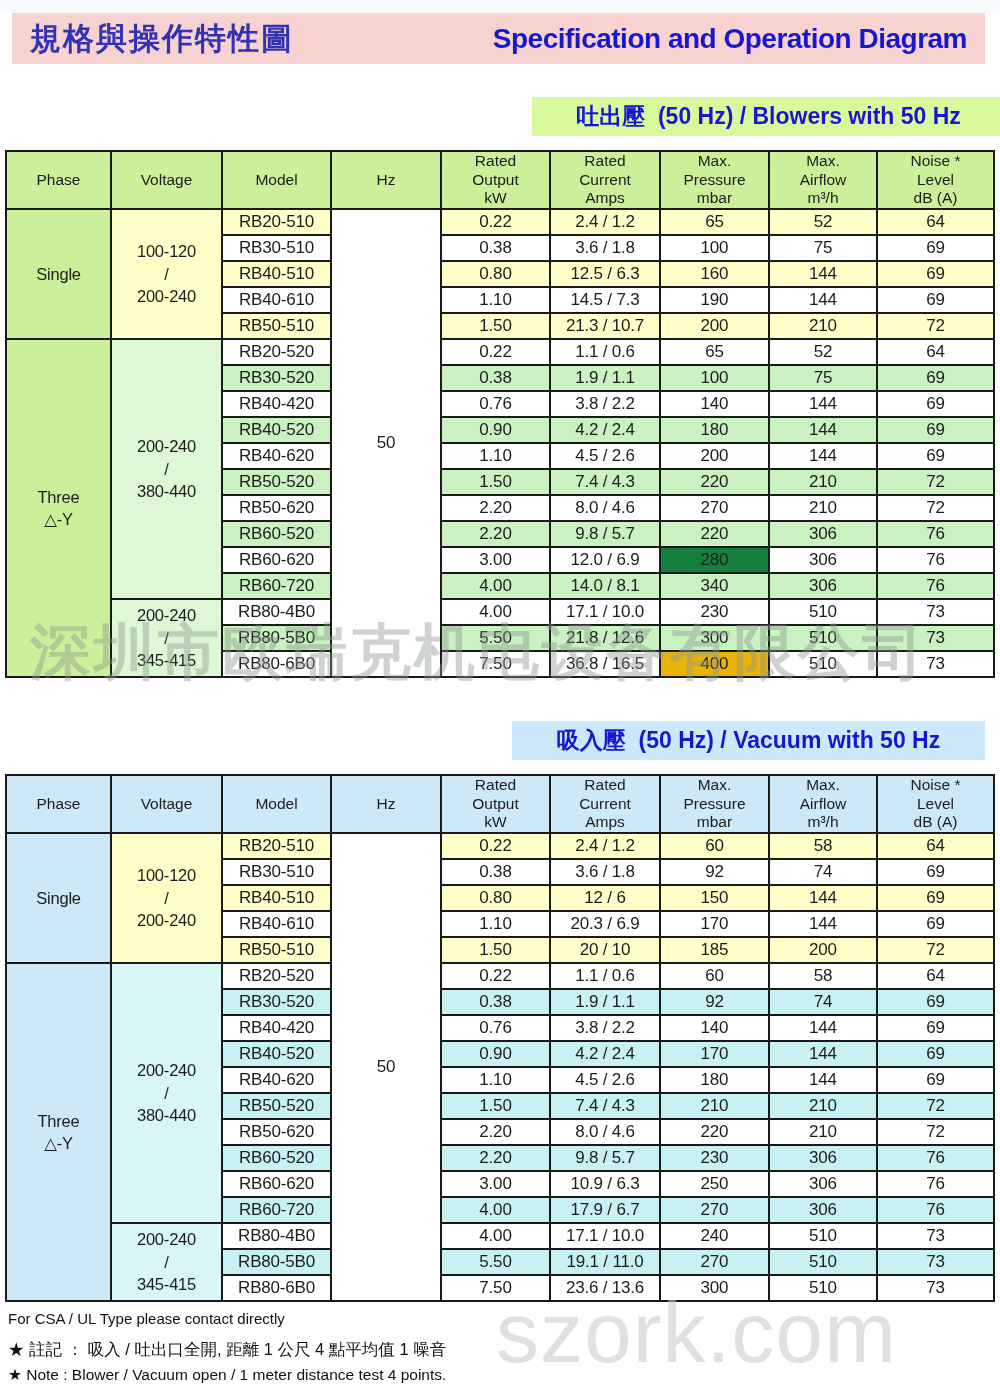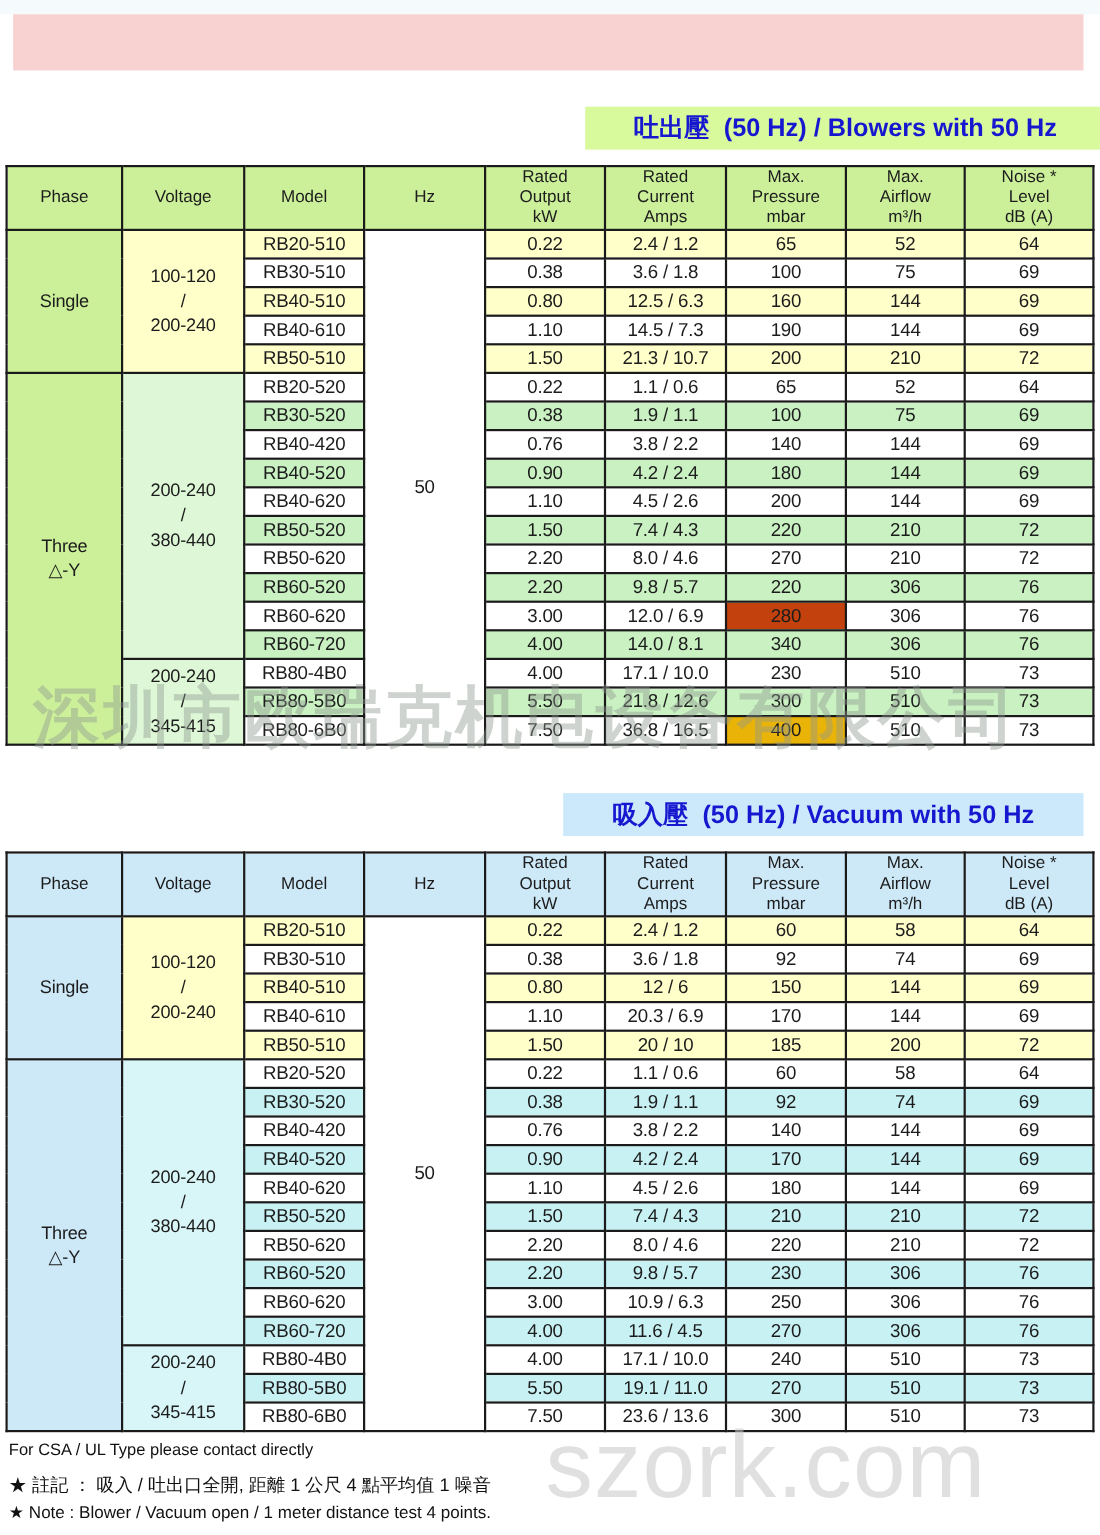--- a/index.html
+++ b/index.html
@@ -33,20 +33,22 @@
   .note-zh{position:absolute;left:8px;top:1339px;font-size:16.5px;color:#111;}
   .note-en{position:absolute;left:8px;top:1366px;font-size:15.5px;color:#111;}
 </style>
 </head>
 <body>
 
 <div class="page">
   <div class="top-strip"></div>
 
   <div class="pink-banner">
+    <span class="title-zh">規格與操作特性圖</span>
+    <span class="title-en">Specification and Operation Diagram</span>
   </div>
 
   <div class="banner banner-blowers">吐出壓  (50 Hz) / Blowers with 50 Hz</div>
 
   <table class="tbl tbl-blowers">
     <colgroup>
       <col style="width:105px">
         <col style="width:111px">
         <col style="width:109px">
       <col style="width:110px">
@@ -176,21 +178,21 @@
           <td style="background: rgb(201, 241, 194);">2.20</td>
           <td style="background: rgb(201, 241, 194);">9.8 / 5.7</td>
           <td style="background: rgb(201, 241, 194);">220</td>
           <td style="background: rgb(201, 241, 194);">306</td>
           <td style="background: rgb(201, 241, 194);">76</td>
         </tr>
         <tr>
           <td style="background: rgb(255, 255, 255);">RB60-620</td>
           <td style="background: rgb(255, 255, 255);">3.00</td>
           <td style="background: rgb(255, 255, 255);">12.0 / 6.9</td>
-          <td style="background: #c2410c;">280</td>
+          <td style="background: #15803d;">280</td>
           <td style="background: rgb(255, 255, 255);">306</td>
           <td style="background: rgb(255, 255, 255);">76</td>
         </tr>
         <tr>
           <td style="background: rgb(201, 241, 194);">RB60-720</td>
           <td style="background: rgb(201, 241, 194);">4.00</td>
           <td style="background: rgb(201, 241, 194);">14.0 / 8.1</td>
           <td style="background: rgb(201, 241, 194);">340</td>
           <td style="background: rgb(201, 241, 194);">306</td>
           <td style="background: rgb(201, 241, 194);">76</td>
@@ -366,21 +368,21 @@
           <td style="background: rgb(255, 255, 255);">RB60-620</td>
           <td style="background: rgb(255, 255, 255);">3.00</td>
           <td style="background: rgb(255, 255, 255);">10.9 / 6.3</td>
           <td style="background: rgb(255, 255, 255);">250</td>
           <td style="background: rgb(255, 255, 255);">306</td>
           <td style="background: rgb(255, 255, 255);">76</td>
         </tr>
         <tr>
           <td style="background: rgb(200, 241, 244);">RB60-720</td>
           <td style="background: rgb(200, 241, 244);">4.00</td>
-          <td style="background: rgb(200, 241, 244);">11.6 / 4.5</td>
+          <td style="background: rgb(200, 241, 244);">17.9 / 6.7</td>
           <td style="background: rgb(200, 241, 244);">270</td>
           <td style="background: rgb(200, 241, 244);">306</td>
           <td style="background: rgb(200, 241, 244);">76</td>
         </tr>
         <tr>
           <td rowspan="3" class="volt" style="background: rgb(216, 245, 247);">200-240<br>/<br>345-415</td>
           <td style="background: rgb(255, 255, 255);">RB80-4B0</td>
           <td style="background: rgb(255, 255, 255);">4.00</td>
           <td style="background: rgb(255, 255, 255);">17.1 / 10.0</td>
           <td style="background: rgb(255, 255, 255);">240</td>

